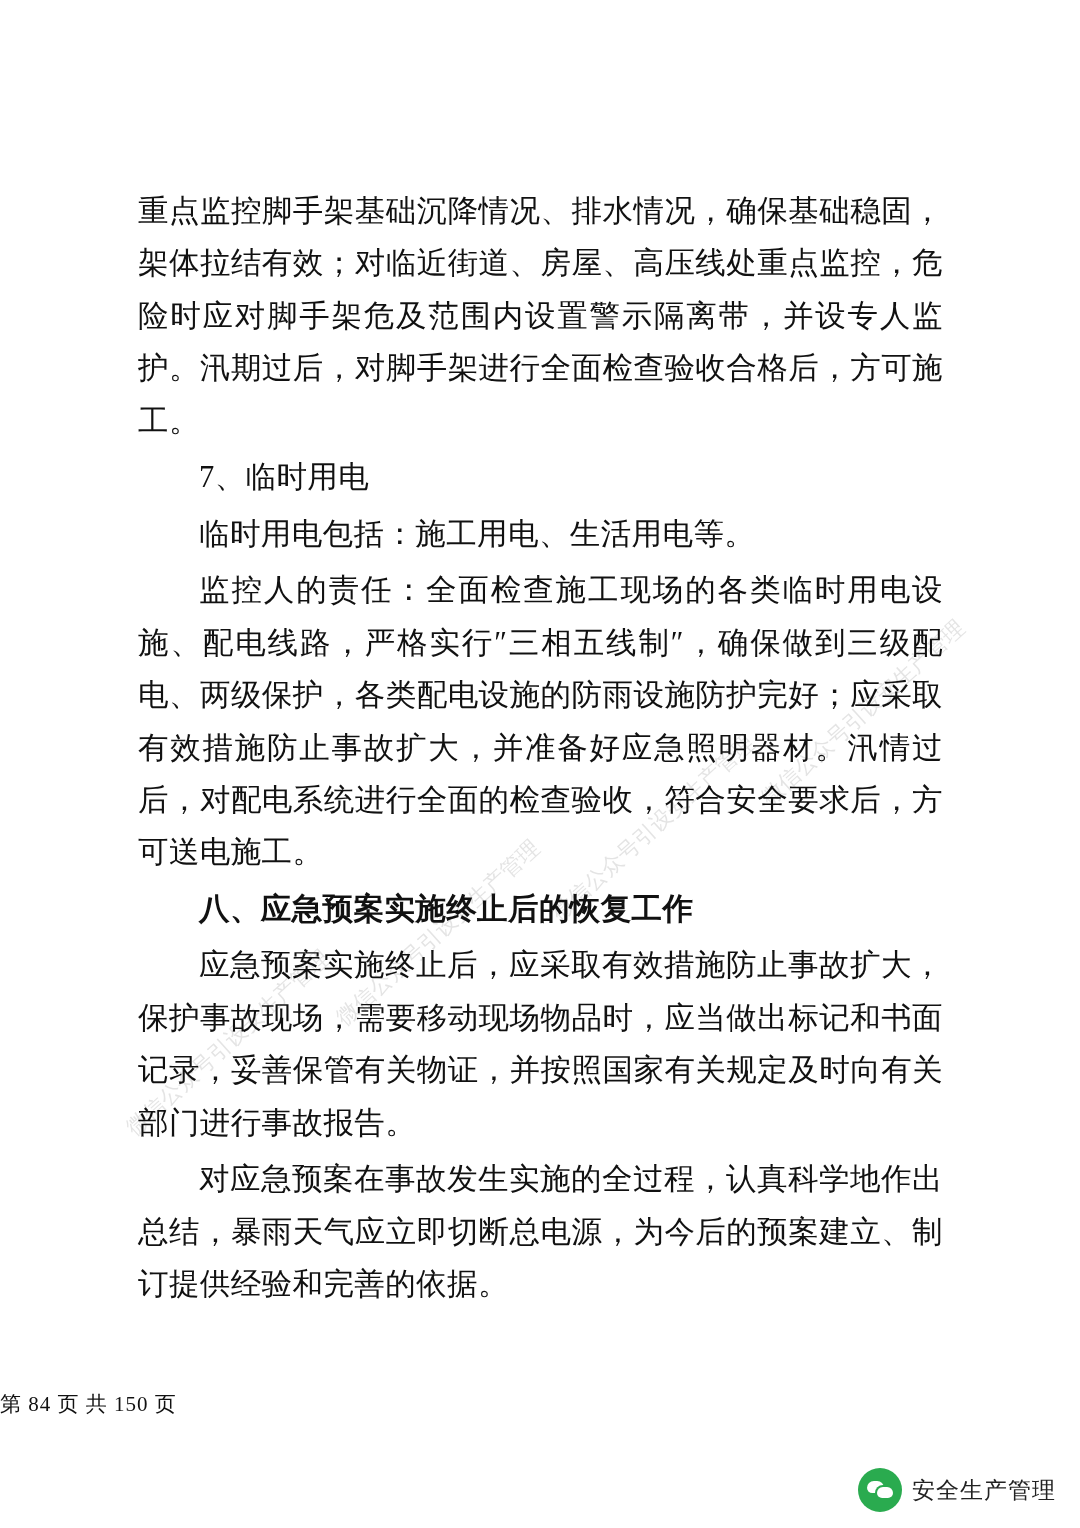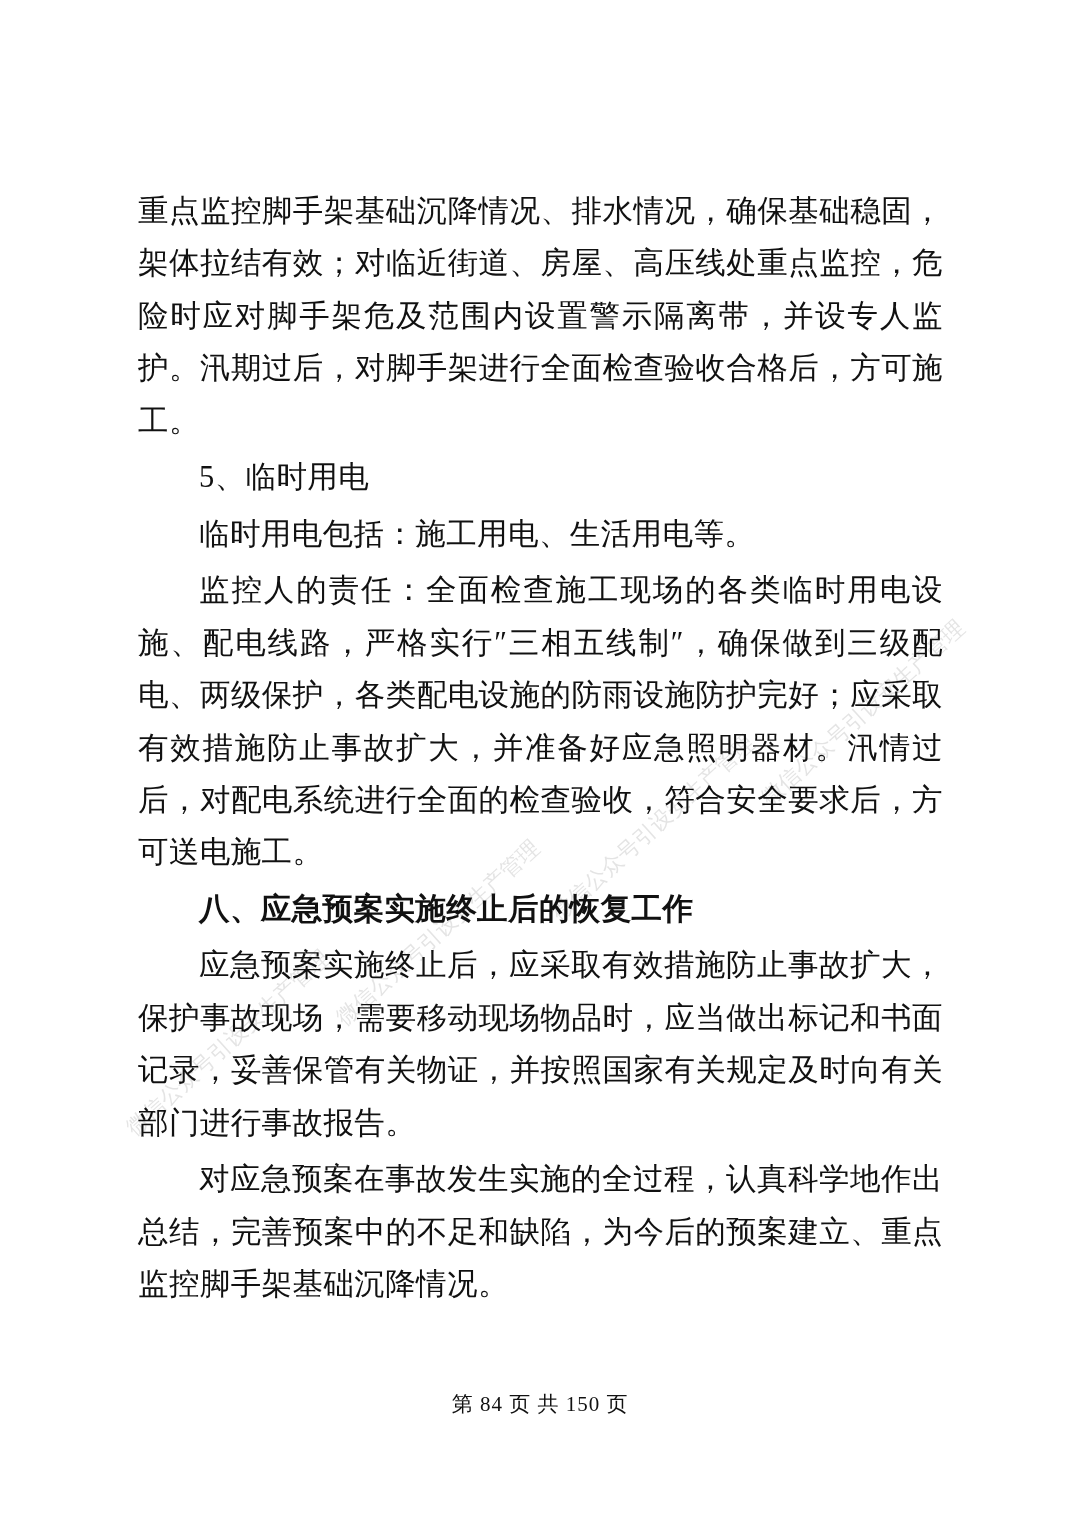--- a/index.html
+++ b/index.html
@@ -62,21 +62,21 @@
   }
   .wm1 { left: 120px;  top: 1120px; }
   .wm2 { left: 330px;  top: 1010px; }
   .wm3 { left: 545px;  top: 905px;  }
   .wm4 { left: 755px;  top: 790px;  }
   .footer {
     position: absolute;
     left: 0;
     top: 1390px;
     width: 1080px;
-    text-align: center;
+    text-align: left;
     font-size: 21px;
     letter-spacing: 1px;
     color: #111111;
     font-family: "Liberation Serif", serif;
   }
   .qr-block {
     position: absolute;
     right: 24px;
     bottom: 16px;
     display: flex;
@@ -122,24 +122,28 @@
 
   <div class="watermark-layer">
     <div class="wm wm1">微信公众号引设安生产管理</div>
     <div class="wm wm2">微信公众号引设安生产管理</div>
     <div class="wm wm3">微信公众号引设安生产管理</div>
     <div class="wm wm4">微信公众号引设安生产管理</div>
   </div>
 
   <div class="content">
     <p class="para">重点监控脚手架基础沉降情况、排水情况，确保基础稳固，架体拉结有效；对临近街道、房屋、高压线处重点监控，危险时应对脚手架危及范围内设置警示隔离带，并设专人监护。汛期过后，对脚手架进行全面检查验收合格后，方可施工。</p>
-    <p class="para indent">5、临时用电</p>
+    <p class="para indent">7、临时用电</p>
     <p class="para indent">临时用电包括：施工用电、生活用电等。</p>
     <p class="para indent">监控人的责任：全面检查施工现场的各类临时用电设施、配电线路，严格实行″三相五线制″，确保做到三级配电、两级保护，各类配电设施的防雨设施防护完好；应采取有效措施防止事故扩大，并准备好应急照明器材。汛情过后，对配电系统进行全面的检查验收，符合安全要求后，方可送电施工。</p>
     <p class="para heading">八、应急预案实施终止后的恢复工作</p>
     <p class="para indent">应急预案实施终止后，应采取有效措施防止事故扩大，保护事故现场，需要移动现场物品时，应当做出标记和书面记录，妥善保管有关物证，并按照国家有关规定及时向有关部门进行事故报告。</p>
-    <p class="para indent">对应急预案在事故发生实施的全过程，认真科学地作出总结，完善预案中的不足和缺陷，为今后的预案建立、重点监控脚手架基础沉降情况。</p>
+    <p class="para indent">对应急预案在事故发生实施的全过程，认真科学地作出总结，暴雨天气应立即切断总电源，为今后的预案建立、制订提供经验和完善的依据。</p>
   </div>
 
   <div class="footer">第 84 页 共 150 页</div>
 
+  <div class="qr-block">
+    <span class="qr-logo"></span>
+    <span class="qr-text">安全生产管理</span>
+  </div>
 
 </div>
 
 </body></html>

